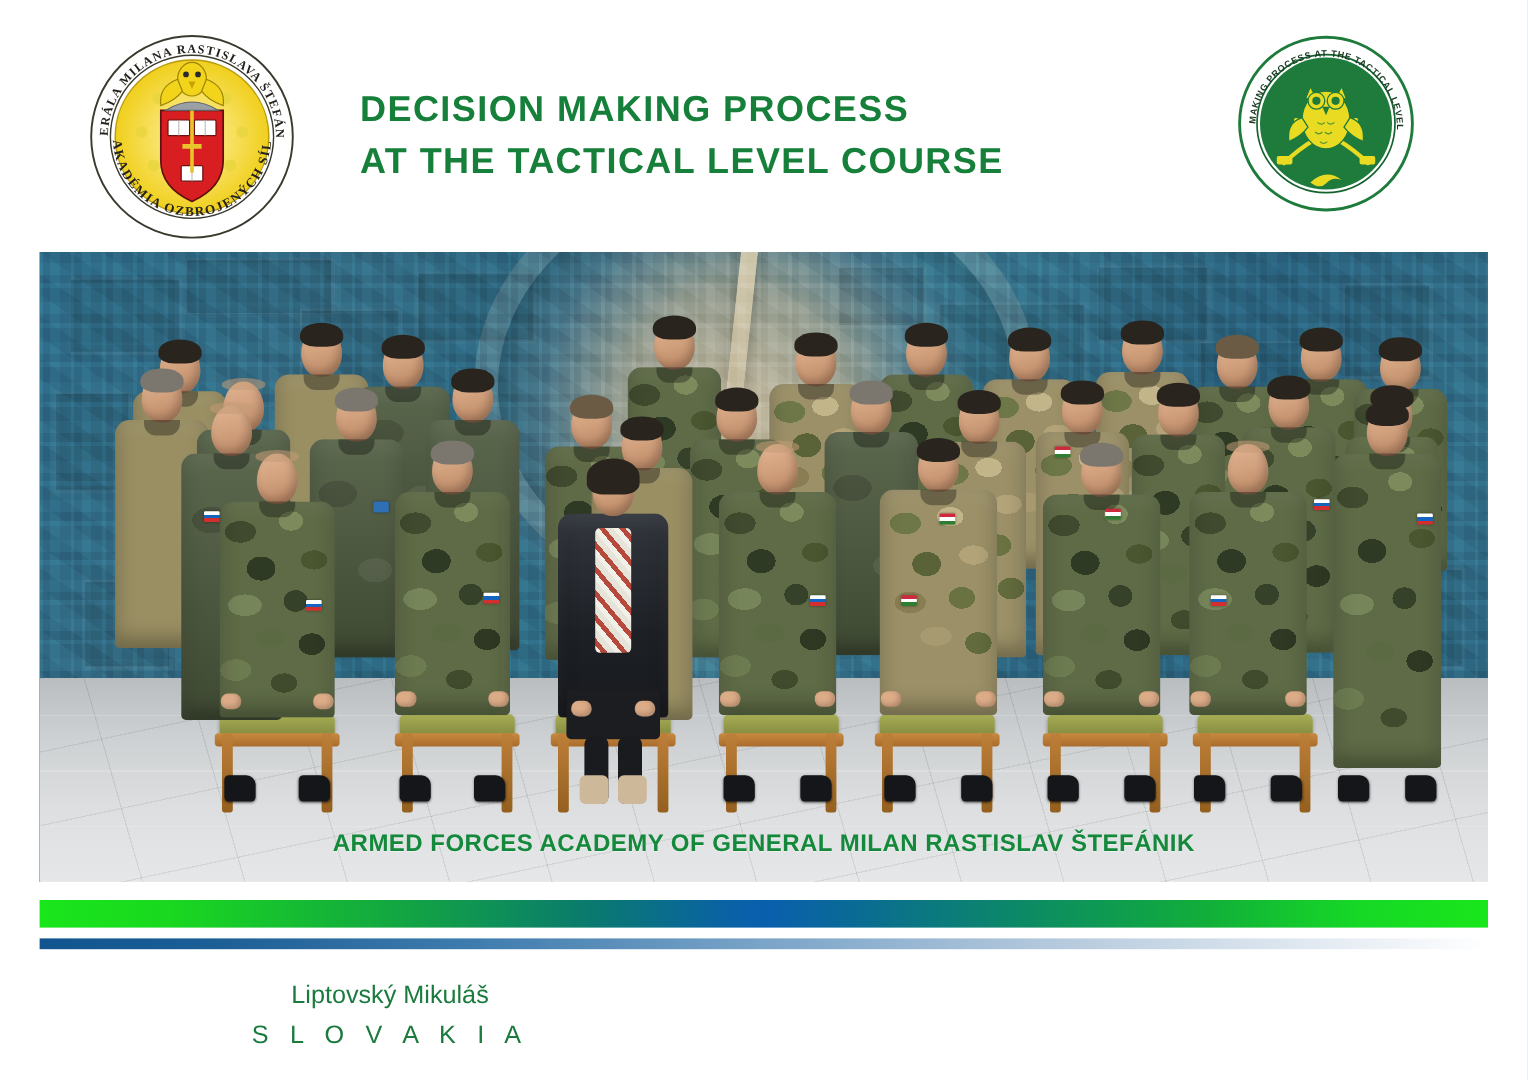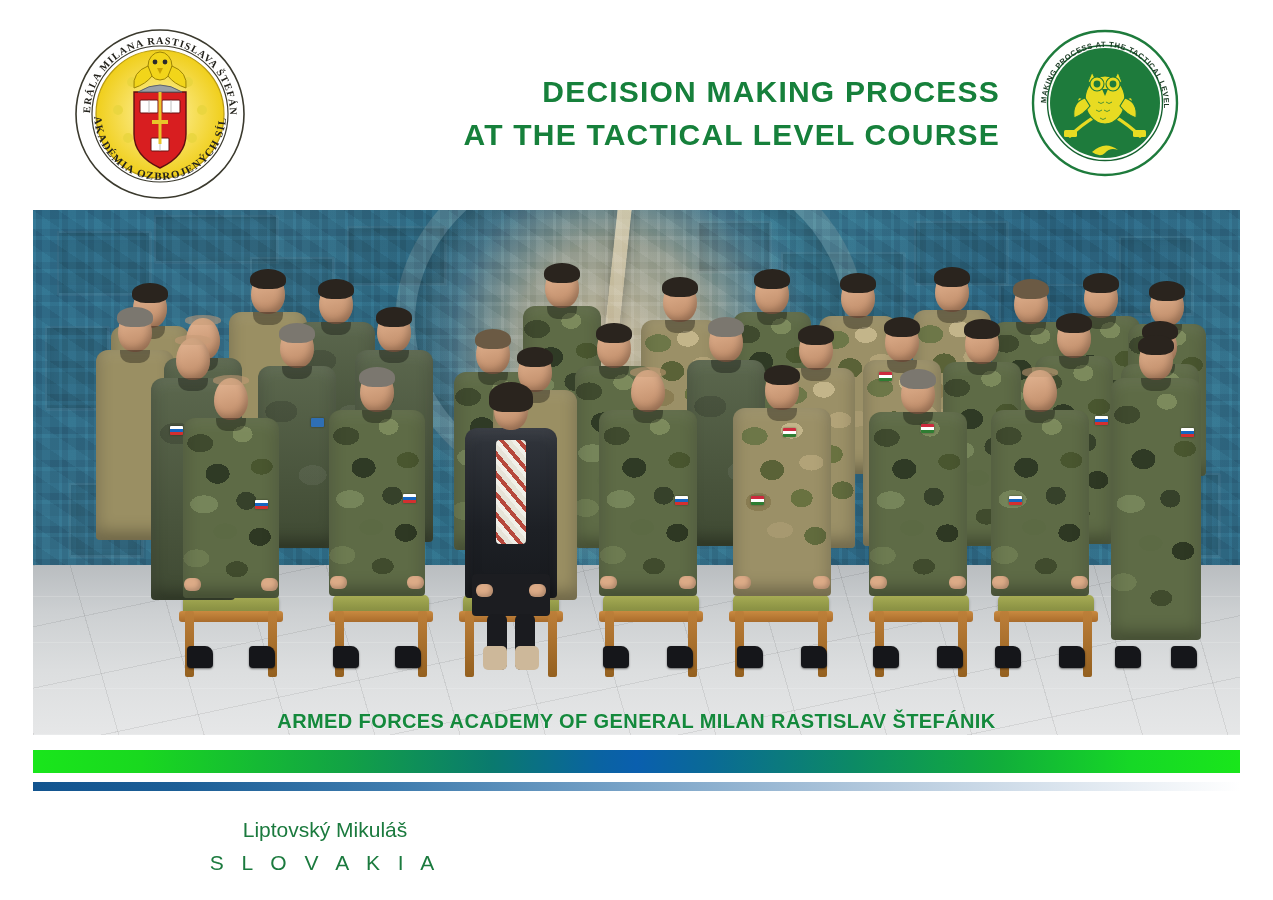--- a/index.html
+++ b/index.html
@@ -13,21 +13,21 @@
   .page{position:relative;width:1273px;height:900px;background:#fff;}
 
   
   .header{position:absolute;left:0;top:0;width:1273px;height:205px;}
 
   .logo-left{position:absolute;left:72px;top:26px;width:176px;height:176px;}
   .logo-right{position:absolute;left:1030px;top:28px;width:150px;height:150px;}
 
   .title-block{
     position:absolute;left:300px;top:70px;width:700px;
-    text-align:right;
+    text-align:left;
   }
   .title-line{
     color:#16803B;
     font-weight:bold;
     font-size:30px;
     letter-spacing:1.2px;
     line-height:43px;
     white-space:nowrap;
   }
 
@@ -193,21 +193,21 @@
   .flag-hu{background:linear-gradient(180deg,#cd2a3e 0 33%,#fff 33% 66%,#2e7d32 66% 100%);}
   .p .boots{position:absolute;bottom:0;width:78px;left:50%;transform:translateX(-50%);height:26px;z-index:6;}
   .p .boots i{position:absolute;bottom:0;width:26px;height:22px;background:#15161a;border-radius:4px 8px 4px 4px;box-shadow:0 1px 2px rgba(0,0,0,.5);}
   .p .boots i.l{left:4px;} .p .boots i.r{right:4px;}
   .p .hands{position:absolute;z-index:5;width:78px;left:50%;transform:translateX(-50%);}
   .p .hands i{position:absolute;width:17px;height:13px;border-radius:6px;background:#dcab87;box-shadow:inset -2px -2px 4px rgba(0,0,0,.2);}
   .p .hands i.l{left:1px;} .p .hands i.r{right:1px;}
 
   
   .photo-caption{
-    position:absolute;left:0;right:0;bottom:2px;
+    position:absolute;left:0;right:0;bottom:20px;
     text-align:center;
     color:#14893C;
     font-weight:bold;
     font-size:20px;
     letter-spacing:.4px;
     z-index:20;
     text-shadow:0 1px 1px rgba(255,255,255,.45);
     white-space:nowrap;
   }
 

